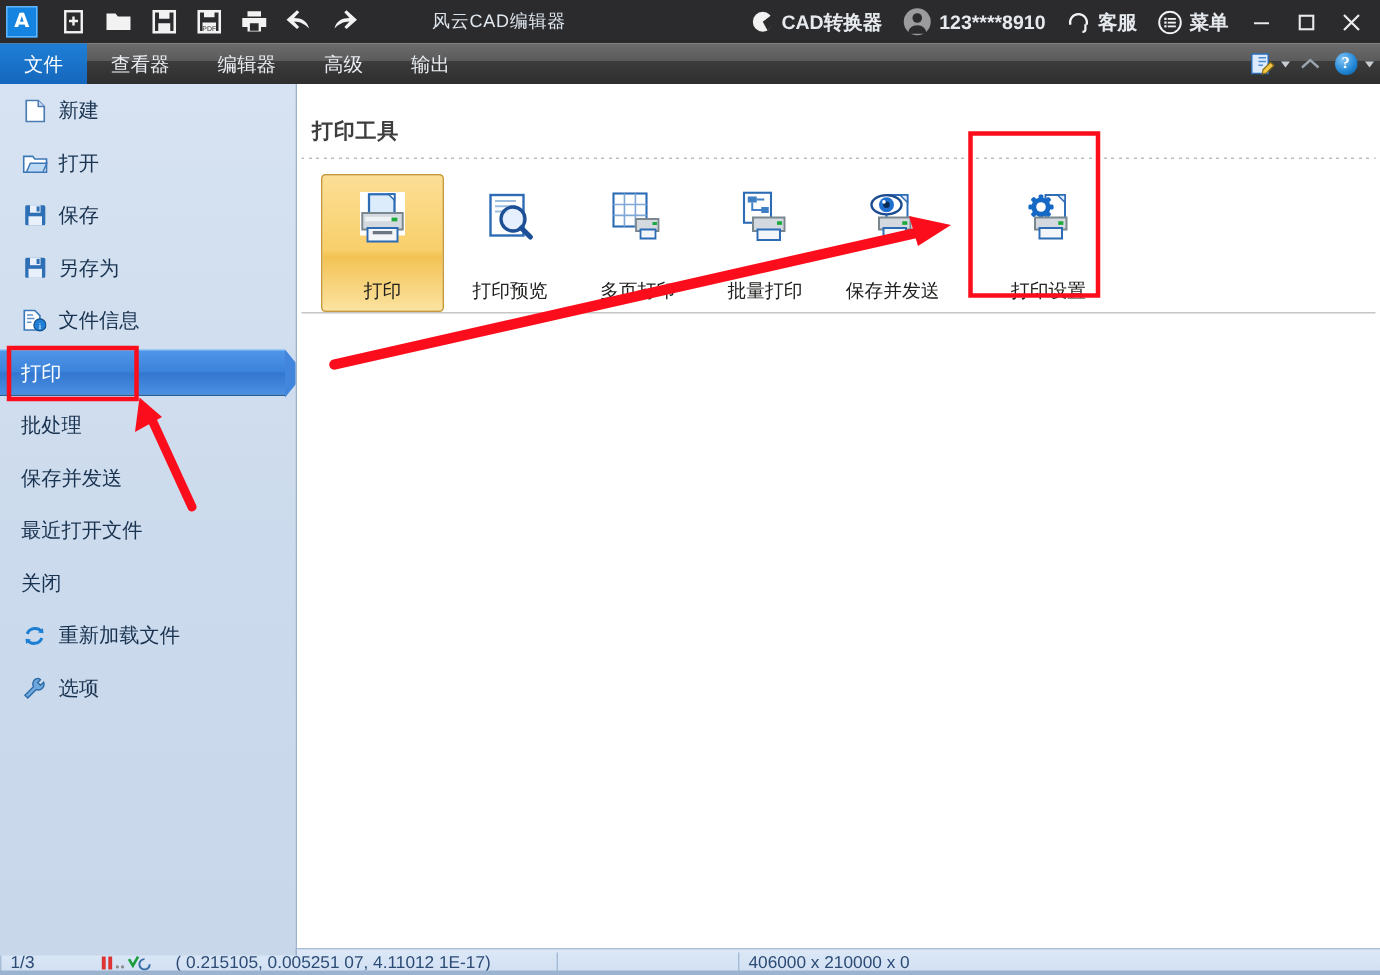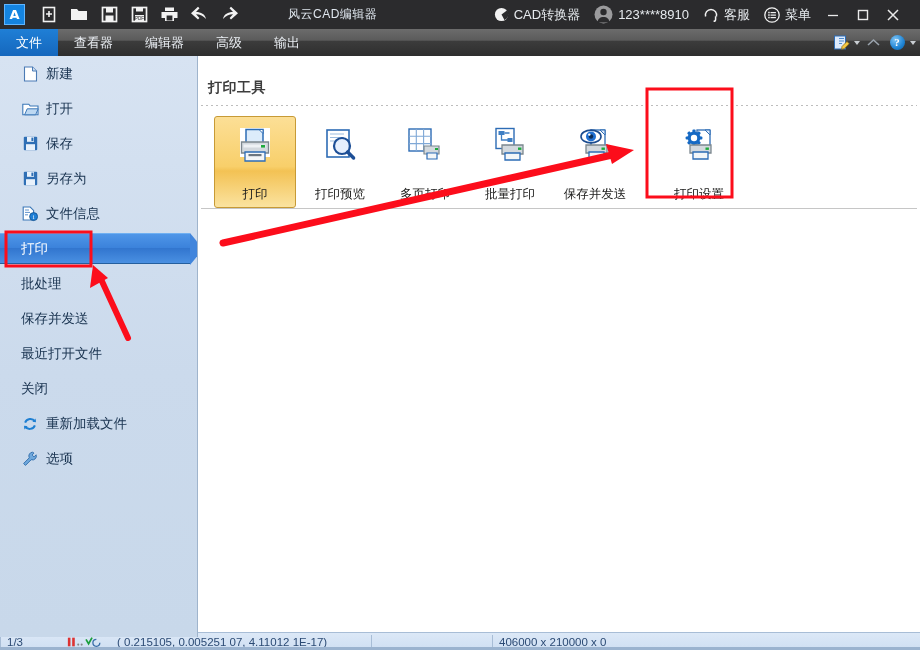--- a/index.html
+++ b/index.html
@@ -31,22 +31,22 @@
     width:30px;height:29px;flex:0 0 auto;
     display:flex;align-items:center;justify-content:center;
     color:#f2f2f2;
   }
   .tb-icon svg{display:block;}
   .tb-title{
     color:#dfe6ee; font-size:12px; margin-left:44px; letter-spacing:0.5px;
     white-space:nowrap;
   }
   .tb-right{
-    position:absolute; right:12px; top:0; height:29px;
-    display:flex; 
+    position:absolute; right:4px; top:0; height:29px;
+    display:flex; font-weight:bold;
   }
   .tb-ritem{
     display:flex;align-items:center;gap:5px;
     color:#e6eaee;font-size:13px; padding:0 7px; height:29px;
     white-space:nowrap;
   }
   .tb-ritem .ic{display:flex;align-items:center;}
   .winbtn{
     width:30px;height:29px;display:flex;align-items:center;justify-content:center;
     color:#eaeaea;
@@ -81,21 +81,21 @@
 
   
   .sidebar{
     position:absolute;left:0;top:56px;width:198px;height:576px;
     background:linear-gradient(to bottom,#d7e3f2 0%,#cbdaec 55%,#c8d8ea 100%);
     border-right:1px solid #9fb4cc;
     overflow:hidden;
   }
   .side-item{
     position:relative;height:35px;display:flex;align-items:center;
-    padding-left:21px; font-size:13.5px; color:#18324f; white-space:nowrap;
+    padding-left:14px; font-size:13.5px; color:#18324f; white-space:nowrap;
   }
   .side-item .si-ic{width:18px;height:18px;margin-right:7px;display:flex;align-items:center;justify-content:center;flex:0 0 auto;}
   .side-item.selected{
     color:#fff;
   }
   .sel-bg{
     position:absolute;left:0;top:2px;height:31px;width:190px;
     background:linear-gradient(to bottom,#4f96e8 0%,#3b82db 48%,#3276cf 50%,#4a90e2 100%);
     border-top:1px solid #6fb0f2;border-bottom:1px solid #245f9e;
   }

